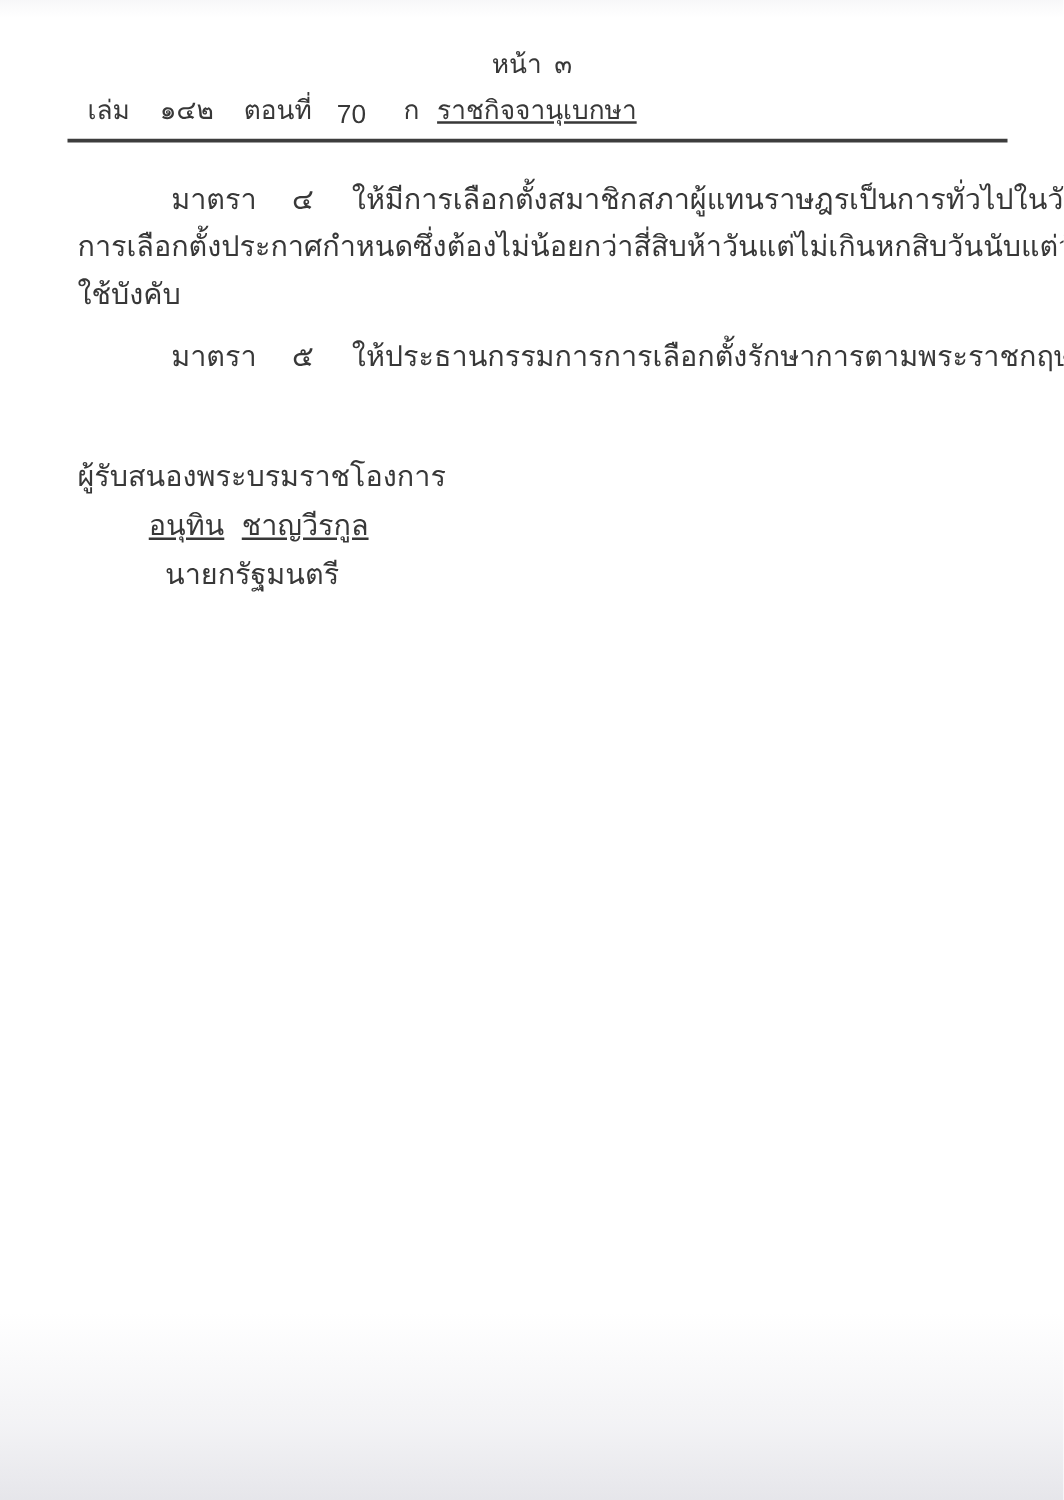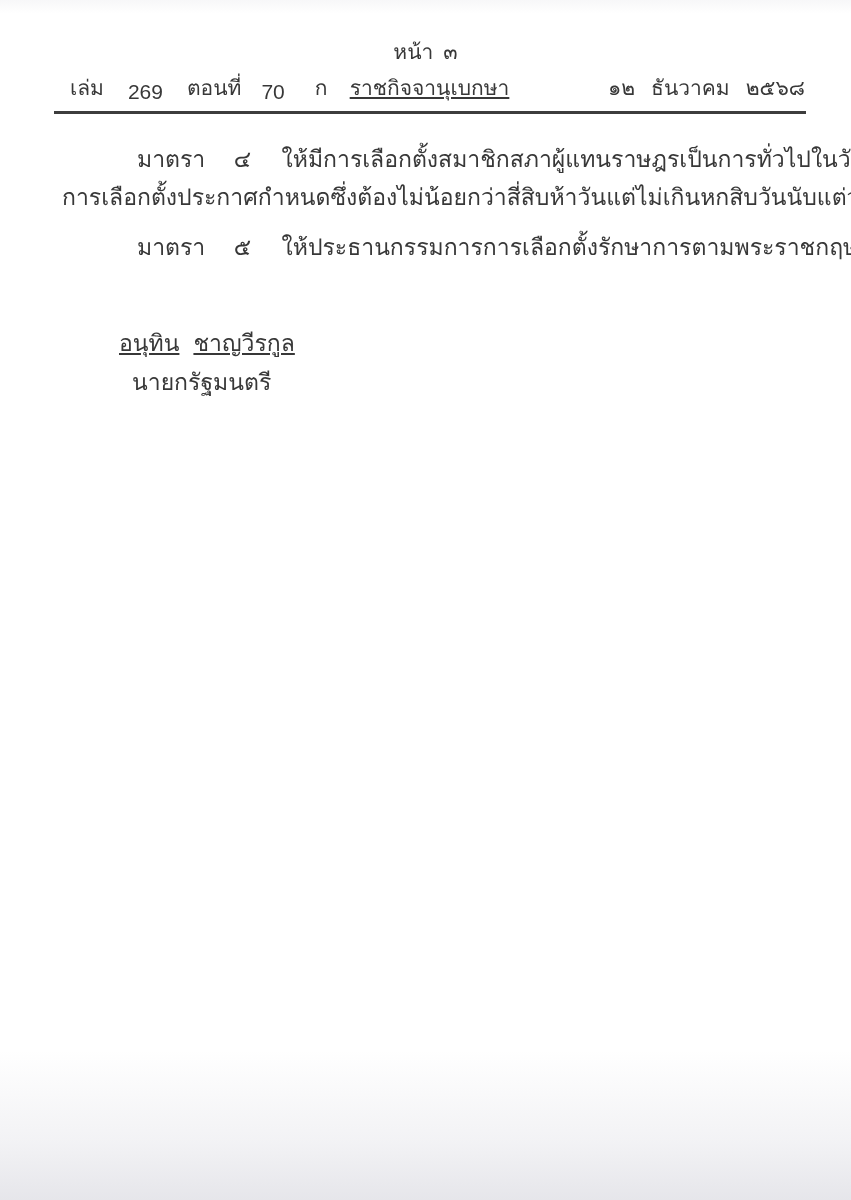--- a/index.html
+++ b/index.html
@@ -111,58 +111,55 @@
   <div class="header">
 
     <div class="page-num">
       <span>หน้า</span>
       <span>๓</span>
     </div>
 
     <div class="header-row">
       <div class="vol-part">
         <span class="tok tok-book">เล่ม</span>
-        <span class="tok tok-book">269</span>
+        <span class="tok tok-book">๑๔๒</span>
         <span class="tok">ตอนที่</span>
         <span class="tok tok-partno">70</span>
         <span class="tok">ก</span>
       </div>
       <div class="gazette-title">ราชกิจจานุเบกษา</div>
-      <div class="issue-date">
-        <span class="tok">๑๒</span>
-        <span class="tok">ธันวาคม</span>
-        <span class="tok">๒๕๖๘</span>
-      </div>
     </div>
 
     <div class="header-rule"></div>
   </div>
 
   <div class="body-text">
 
     <div>
       <span class="line indent">
         <span class="section-label">มาตรา</span>
         <span class="section-num">๔</span>
         <span>ให้มีการเลือกตั้งสมาชิกสภาผู้แทนราษฎรเป็นการทั่วไปในวันที่คณะกรรมการ</span>
       </span>
       <span class="line">การเลือกตั้งประกาศกำหนดซึ่งต้องไม่น้อยกว่าสี่สิบห้าวันแต่ไม่เกินหกสิบวันนับแต่วันที่พระราชกฤษฎีกานี้</span>
+      <span class="line">ใช้บังคับ</span>
     </div>
 
     <div class="gap-after"></div>
 
     <div>
       <span class="line indent">
         <span class="section-label">มาตรา</span>
         <span class="section-num">๕</span>
         <span>ให้ประธานกรรมการการเลือกตั้งรักษาการตามพระราชกฤษฎีกานี้</span>
       </span>
     </div>
   </div>
 
   <div class="signature-block">
+    <span class="line">ผู้รับสนองพระบรมราชโองการ</span>
     <span class="line sig-name">
       <span>อนุทิน</span><span class="name-gap"></span><span>ชาญวีรกูล</span>
     </span>
     <span class="line sig-title">นายกรัฐมนตรี</span>
   </div>
 
 </div>
 
 </body></html>

